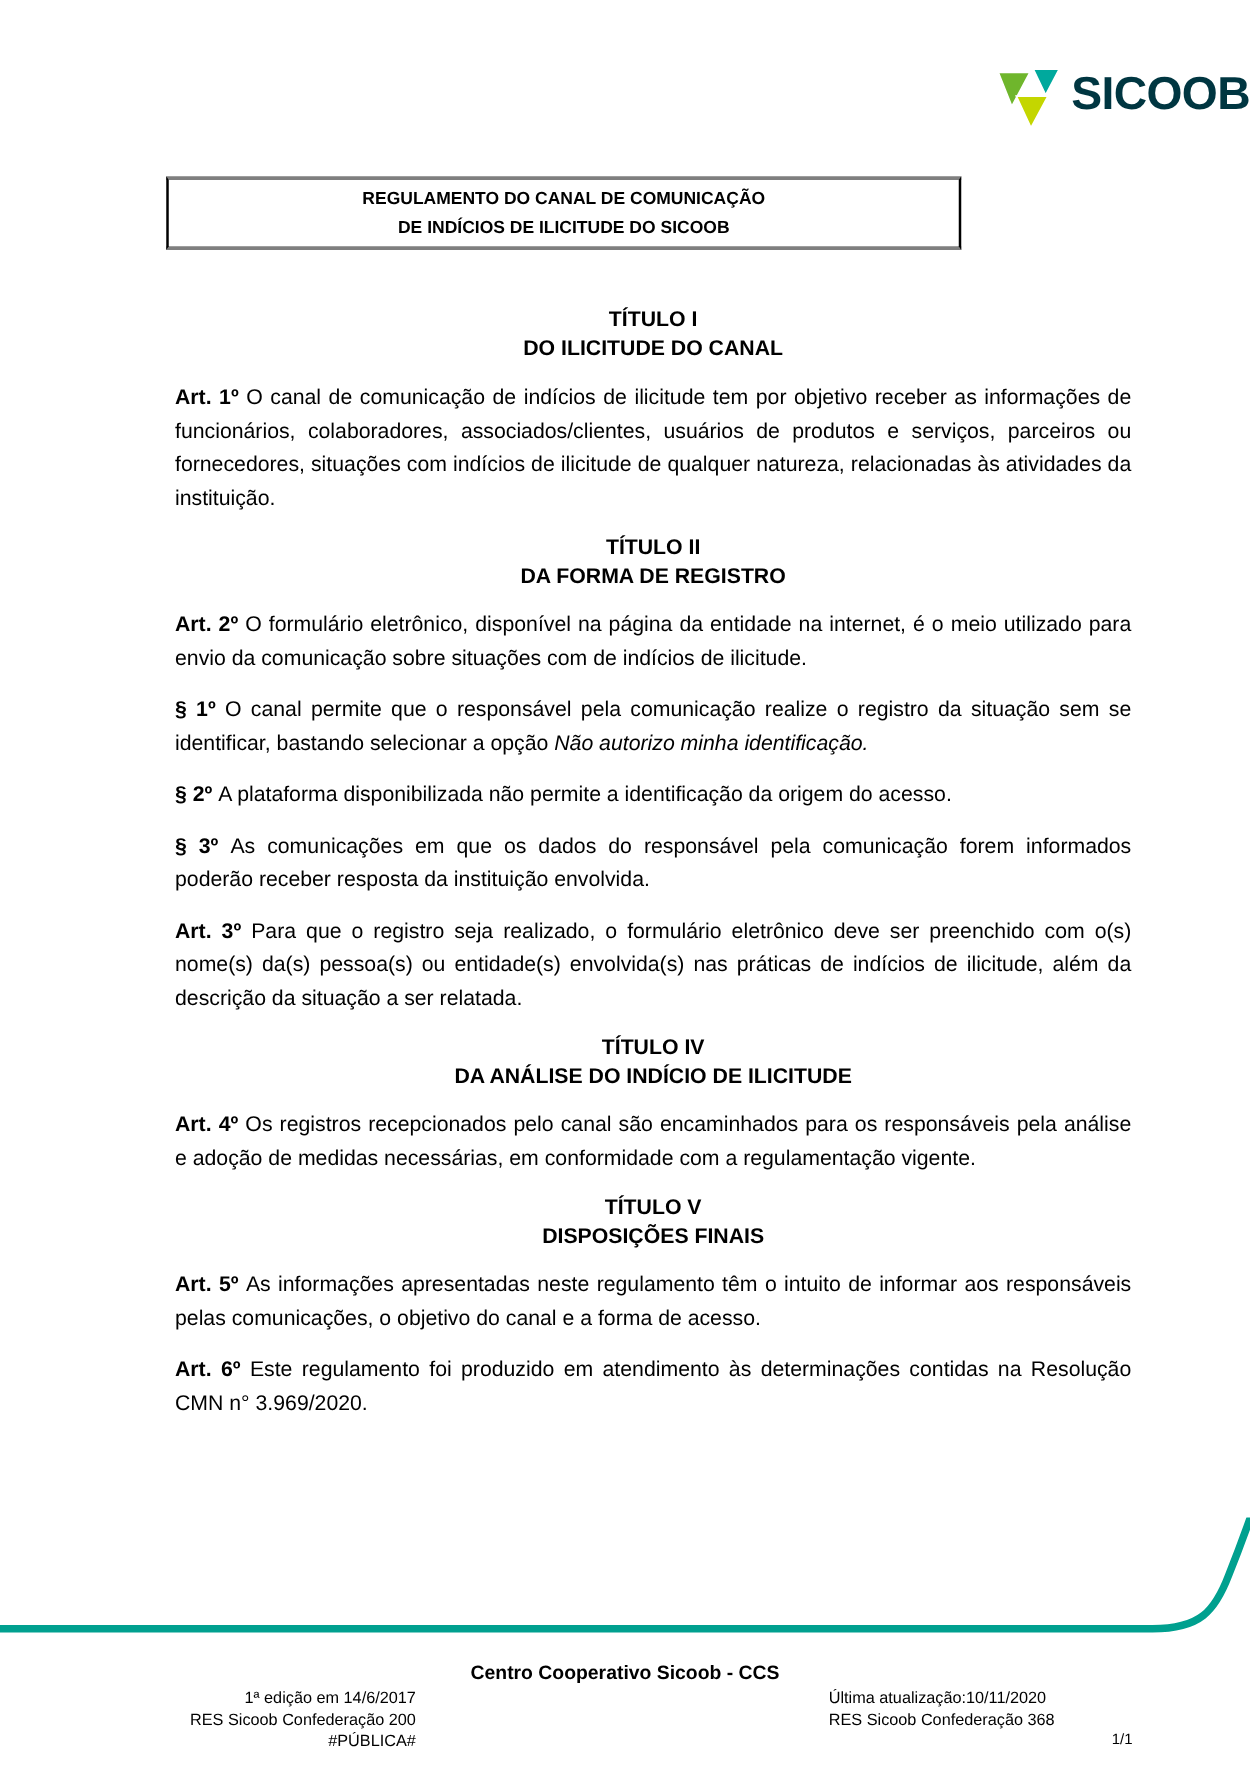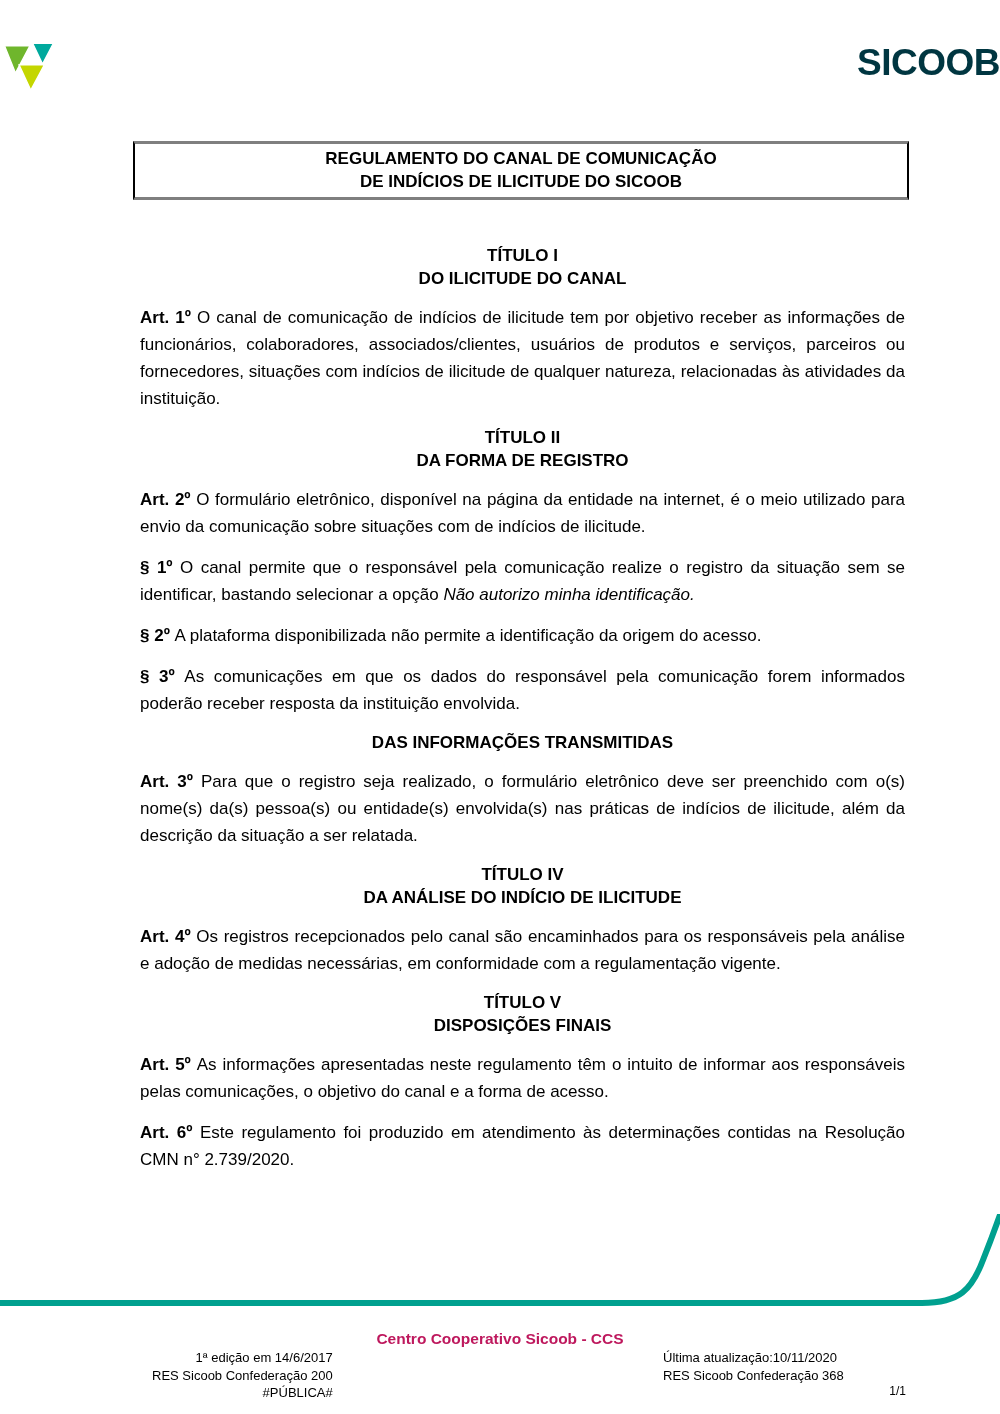--- a/index.html
+++ b/index.html
@@ -1,39 +1,39 @@
 <!DOCTYPE html>
 <html><head>
 <meta charset="utf-8">
 <style>
   html,body{margin:0;padding:0;background:#ffffff;}
   .page{
     position:relative;width:1000px;height:1414px;background:#fff;overflow:hidden;
     font-family:"Liberation Sans","DejaVu Sans",sans-serif;color:#000;
   }
   
-  .logo-row{position:absolute;top:36px;left:0;width:100%;display:flex;justify-content:space-between;align-items:flex-start;gap:5px;}
+  .logo-row{position:absolute;top:48px;left:0;width:100%;display:flex;justify-content:flex-end;align-items:flex-start;gap:5px;}
   .logo-mark{display:block;}
   .wordmark{font-size:37px;font-weight:bold;letter-spacing:-0.5px;color:#003641;line-height:40px;margin-top:7px;}
   
   .header-box{
-    position:absolute;top:141px;left:133px;width:776px;box-sizing:border-box;
+    position:absolute;top:141px;left:133px;width:636px;box-sizing:border-box;
     border-top:3px solid #7f7f7f;border-bottom:3px solid #7f7f7f;
     border-left:2px solid #000;border-right:2px solid #000;
-    padding:3px 10px 4px;text-align:center;font-weight:bold;font-size:17px;line-height:23px;
+    padding:3px 10px 4px;text-align:center;font-weight:bold;font-size:14px;line-height:23px;
   }
   
   .content{position:absolute;top:230px;left:140px;width:765px;}
   .doc-title{font-weight:bold;font-size:17px;line-height:23px;text-align:center;margin:14px 0;}
   .doc-para{font-size:17px;line-height:27px;text-align:justify;margin:0 0 14px;}
   .doc-para .b{font-weight:bold;}
   .doc-para .i{font-style:italic;}
   
   .swoosh{position:absolute;left:0;top:1214px;}
-  .org{position:absolute;top:1330px;left:0;width:100%;text-align:center;font-weight:bold;font-size:15.5px;color:#be185d;}
+  .org{position:absolute;top:1330px;left:0;width:100%;text-align:center;font-weight:bold;font-size:15.5px;color:#000000;}
   .f-left{position:absolute;left:152px;top:1349px;font-size:13px;line-height:17.5px;text-align:right;}
   .f-right{position:absolute;left:663px;top:1349px;font-size:13px;line-height:17.5px;}
   .f-page{position:absolute;left:856px;top:1384px;width:50px;text-align:right;font-size:12px;}
 </style>
 </head>
 <body>
 
 <div class="page">
 
   <div class="logo-row">
@@ -58,34 +58,33 @@
       <p class="doc-para"><span class="b">Art. 1º </span><span>O canal de comunicação de indícios de ilicitude tem por objetivo receber as informações de funcionários, colaboradores, associados/clientes, usuários de produtos e serviços, parceiros ou fornecedores, situações com indícios de ilicitude de qualquer natureza, relacionadas às atividades da instituição.</span></p>
       <div class="doc-title">
         <div>TÍTULO II</div>
         <div>DA FORMA DE REGISTRO</div>
       </div>
       <p class="doc-para"><span class="b">Art. 2º </span><span>O formulário eletrônico, disponível na página da entidade na internet, é o meio utilizado para envio da comunicação sobre situações com de indícios de ilicitude.</span></p>
       <p class="doc-para"><span class="b">§ 1º </span><span>O canal permite que o responsável pela comunicação realize o registro da situação sem se identificar, bastando selecionar a opção </span><span class="i">Não autorizo minha identificação.</span></p>
       <p class="doc-para"><span class="b">§ 2º </span><span>A plataforma disponibilizada não permite a identificação da origem do acesso.</span></p>
       <p class="doc-para"><span class="b">§ 3º </span><span>As comunicações em que os dados do responsável pela comunicação forem informados poderão receber resposta da instituição envolvida.</span></p>
       <div class="doc-title">
-        <div>DAS INFORMAÇÕES TRANSMITIDAS</div>
       </div>
       <p class="doc-para"><span class="b">Art. 3º </span><span>Para que o registro seja realizado, o formulário eletrônico deve ser preenchido com o(s) nome(s) da(s) pessoa(s) ou entidade(s) envolvida(s) nas práticas de indícios de ilicitude, além da descrição da situação a ser relatada.</span></p>
       <div class="doc-title">
         <div>TÍTULO IV</div>
         <div>DA ANÁLISE DO INDÍCIO DE ILICITUDE</div>
       </div>
       <p class="doc-para"><span class="b">Art. 4º </span><span>Os registros recepcionados pelo canal são encaminhados para os responsáveis pela análise e adoção de medidas necessárias, em conformidade com a regulamentação vigente.</span></p>
       <div class="doc-title">
         <div>TÍTULO V</div>
         <div>DISPOSIÇÕES FINAIS</div>
       </div>
       <p class="doc-para"><span class="b">Art. 5º </span><span>As informações apresentadas neste regulamento têm o intuito de informar aos responsáveis pelas comunicações, o objetivo do canal e a forma de acesso.</span></p>
-      <p class="doc-para"><span class="b">Art. 6º </span><span>Este regulamento foi produzido em atendimento às determinações contidas na Resolução CMN n° 2.739/2020.</span></p>
+      <p class="doc-para"><span class="b">Art. 6º </span><span>Este regulamento foi produzido em atendimento às determinações contidas na Resolução CMN n° 3.969/2020.</span></p>
     </div>
 
   <svg class="swoosh" width="1000" height="96" viewBox="0 0 1000 96">
     <path d="M0,89 L922,89 C960,89 972,75 983,46 C989,31 995,15 1001,-2" fill="none" stroke-width="6" stroke="#00A08F"></path>
   </svg>
 
   <div class="org">Centro Cooperativo Sicoob - CCS</div>
 
   <div class="f-left">
     <div>1ª edição em 14/6/2017</div>

